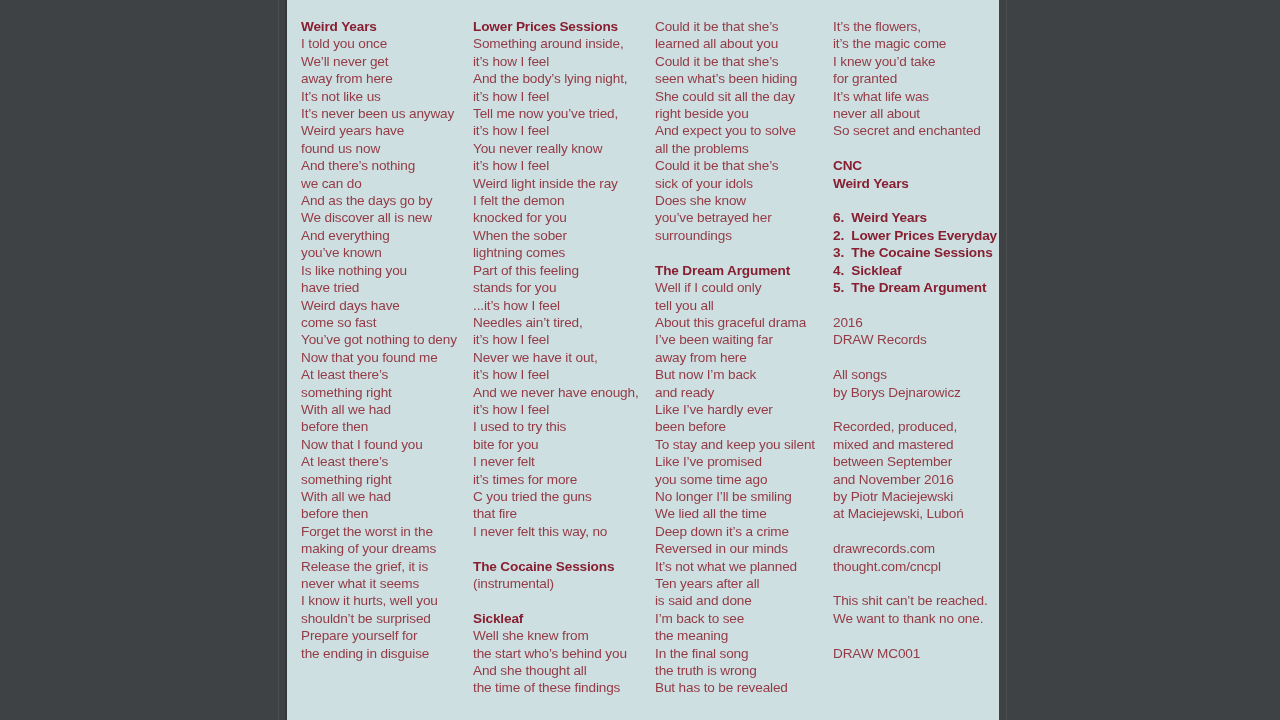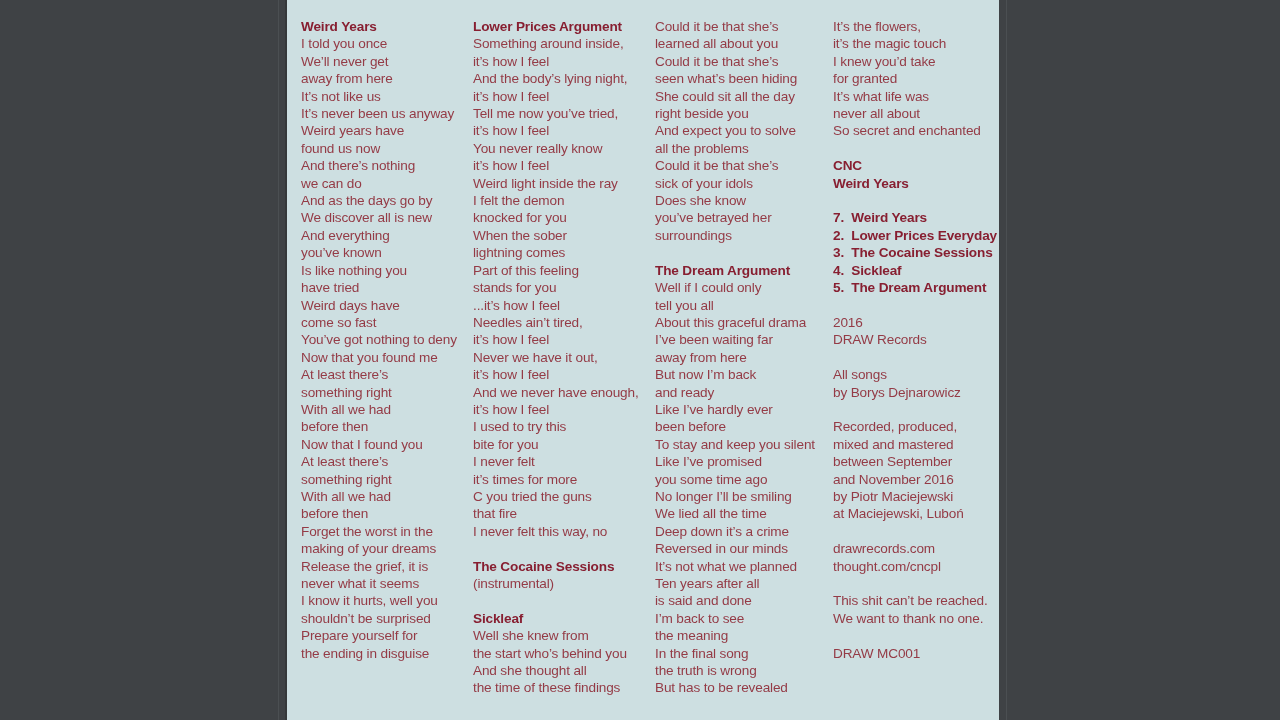--- a/index.html
+++ b/index.html
@@ -78,21 +78,21 @@
         <div class="line">Forget the worst in the</div>
         <div class="line">making of your dreams</div>
         <div class="line">Release the grief, it is</div>
         <div class="line">never what it seems</div>
         <div class="line">I know it hurts, well you</div>
         <div class="line">shouldn’t be surprised</div>
         <div class="line">Prepare yourself for</div>
         <div class="line">the ending in disguise</div>
       </div>
     <div class="col col-2">
-        <div class="line bold">Lower Prices Argument</div>
+        <div class="line bold">Lower Prices Sessions</div>
         <div class="line">Something around inside,</div>
         <div class="line">it’s how I feel</div>
         <div class="line">And the body’s lying night,</div>
         <div class="line">it’s how I feel</div>
         <div class="line">Tell me now you’ve tried,</div>
         <div class="line">it’s how I feel</div>
         <div class="line">You never really know</div>
         <div class="line">it’s how I feel</div>
         <div class="line">Weird light inside the ray</div>
         <div class="line">I felt the demon</div>
@@ -161,31 +161,31 @@
         <div class="line">Ten years after all</div>
         <div class="line">is said and done</div>
         <div class="line">I’m back to see</div>
         <div class="line">the meaning</div>
         <div class="line">In the final song</div>
         <div class="line">the truth is wrong</div>
         <div class="line">But has to be revealed</div>
       </div>
     <div class="col col-4">
         <div class="line">It’s the flowers,</div>
-        <div class="line">it’s the magic touch</div>
+        <div class="line">it’s the magic come</div>
         <div class="line">I knew you’d take</div>
         <div class="line">for granted</div>
         <div class="line">It’s what life was</div>
         <div class="line">never all about</div>
         <div class="line">So secret and enchanted</div>
         <div class="line"></div>
         <div class="line bold">CNC</div>
         <div class="line bold">Weird Years</div>
         <div class="line"></div>
-        <div class="line bold">7.  Weird Years</div>
+        <div class="line bold">6.  Weird Years</div>
         <div class="line bold">2.  Lower Prices Everyday</div>
         <div class="line bold">3.  The Cocaine Sessions</div>
         <div class="line bold">4.  Sickleaf</div>
         <div class="line bold">5.  The Dream Argument</div>
         <div class="line"></div>
         <div class="line">2016</div>
         <div class="line">DRAW Records</div>
         <div class="line"></div>
         <div class="line">All songs</div>
         <div class="line">by Borys Dejnarowicz</div>

